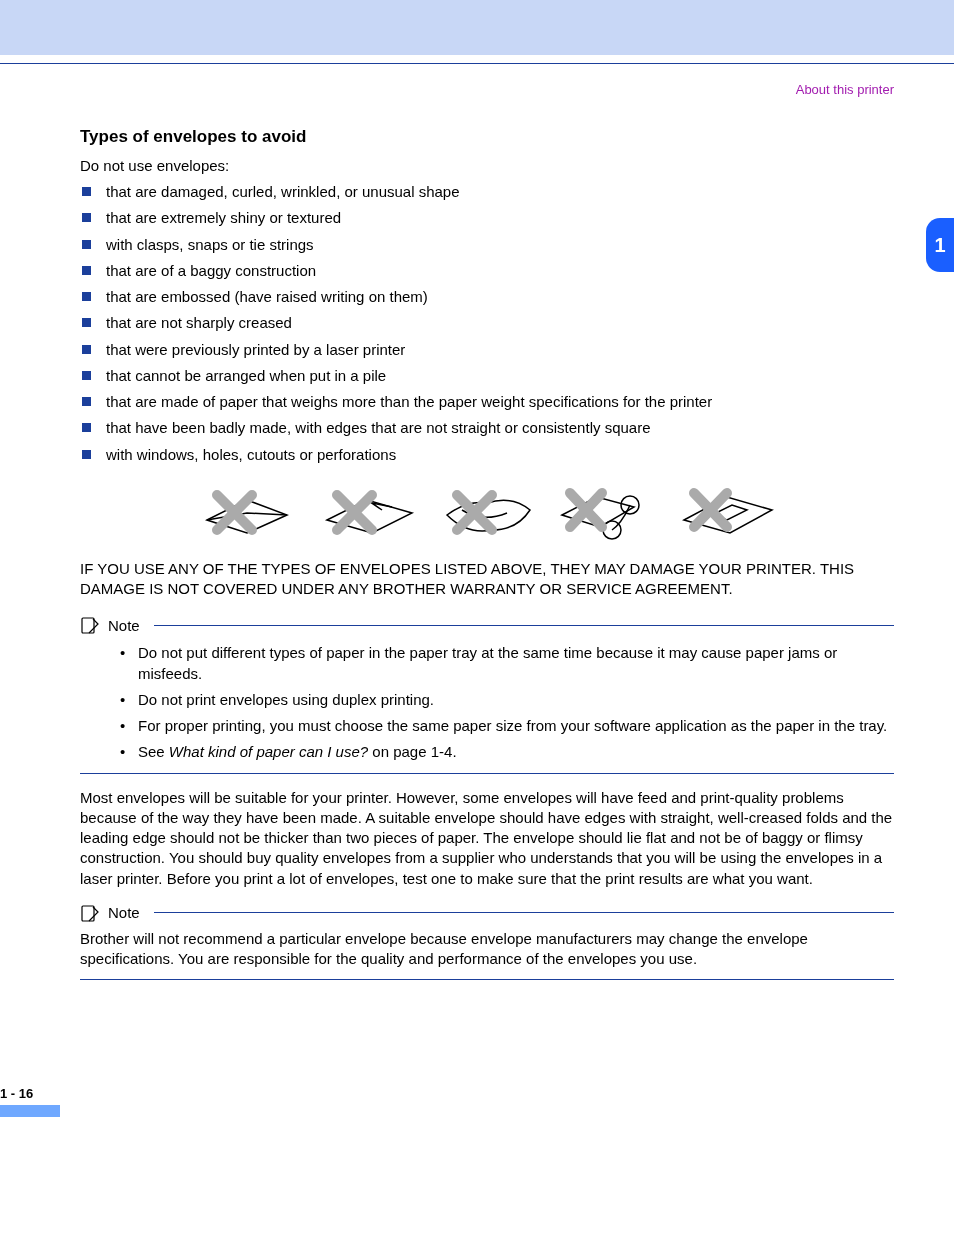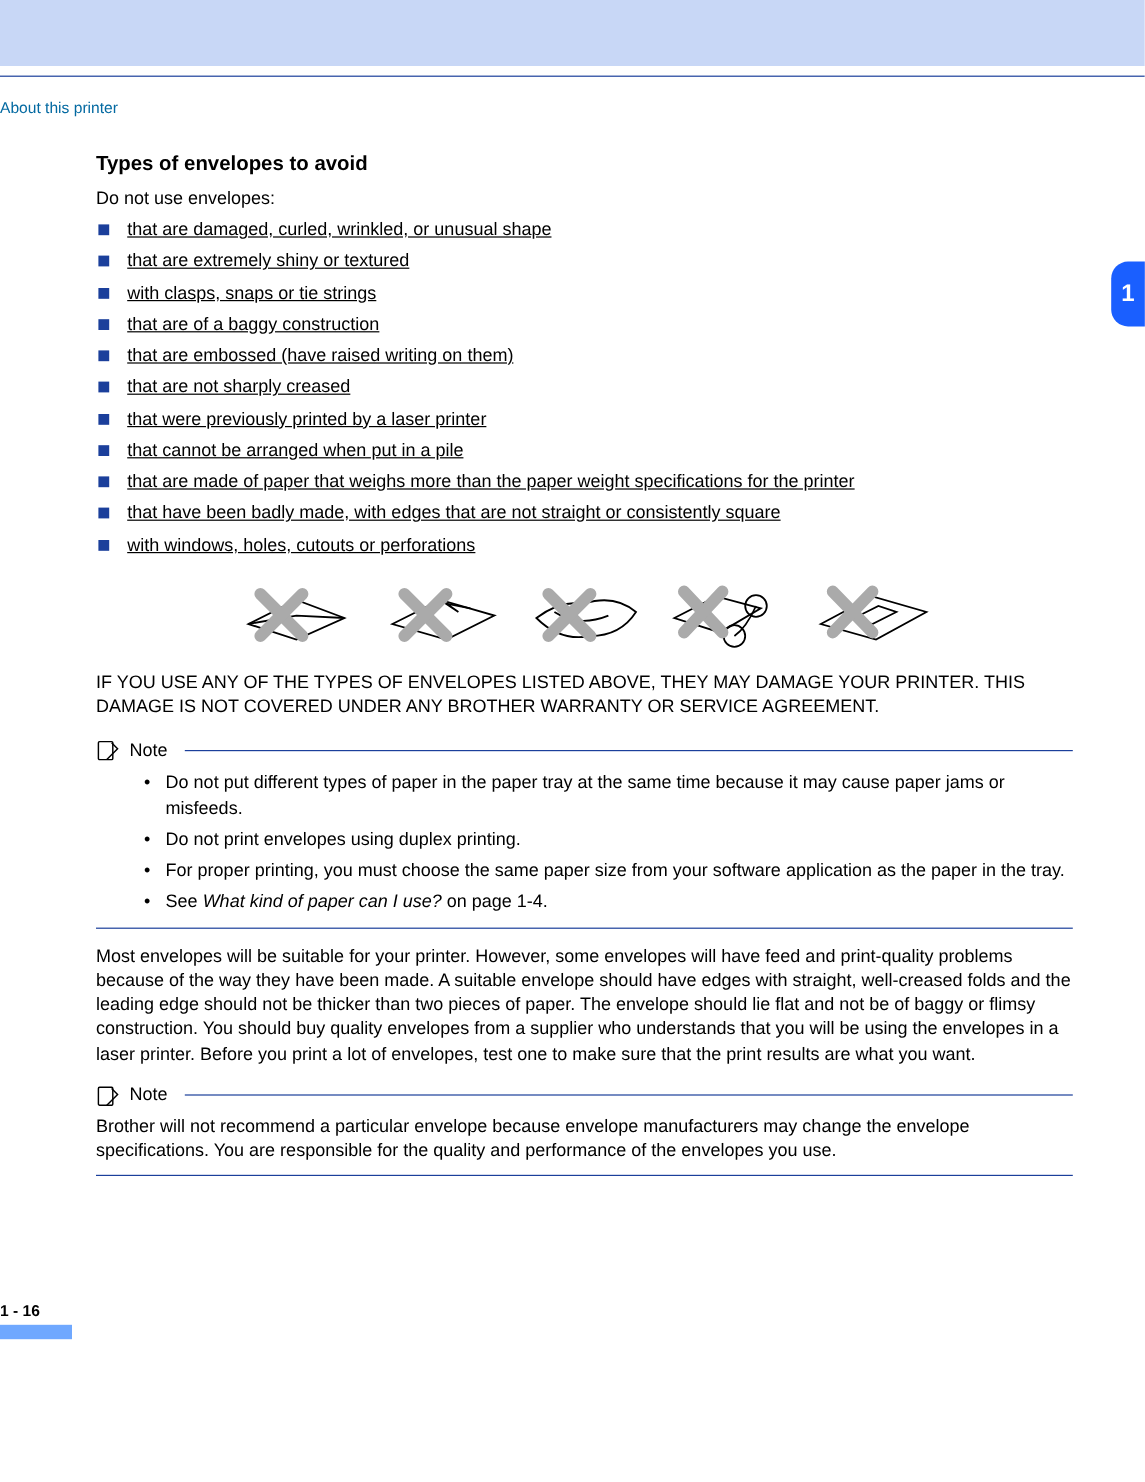--- a/index.html
+++ b/index.html
@@ -28,39 +28,39 @@
     height: 54px;
     background: #1a5fff;
     color: #fff;
     border-radius: 14px 0 0 14px;
     text-align: center;
     font-weight: bold;
     font-size: 20px;
     line-height: 54px;
   }
   .header-right {
-    color: #0369a1;
+    text-align: right;
+    color: #a21caf;
     font-size: 13px;
     padding: 18px 60px 0 0;
   }
   .page {
     padding: 30px 60px 10px 80px;
     position: relative;
   }
   h2 {
     font-size: 17px;
     font-weight: bold;
     margin: 0 0 10px 0;
   }
   .intro { margin: 0 0 8px 0; }
   ul.square {
     list-style: none;
     padding: 0;
     margin: 0 0 10px 0;
-    text-decoration: underline;
   }
   ul.square > li {
     position: relative;
     padding-left: 26px;
     margin: 6px 0;
     line-height: 1.35;
   }
   ul.square > li::before {
     content: "";
     position: absolute;

